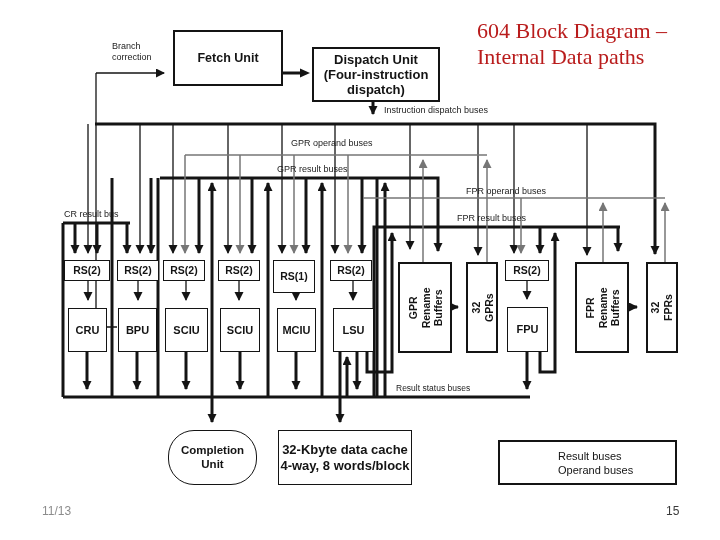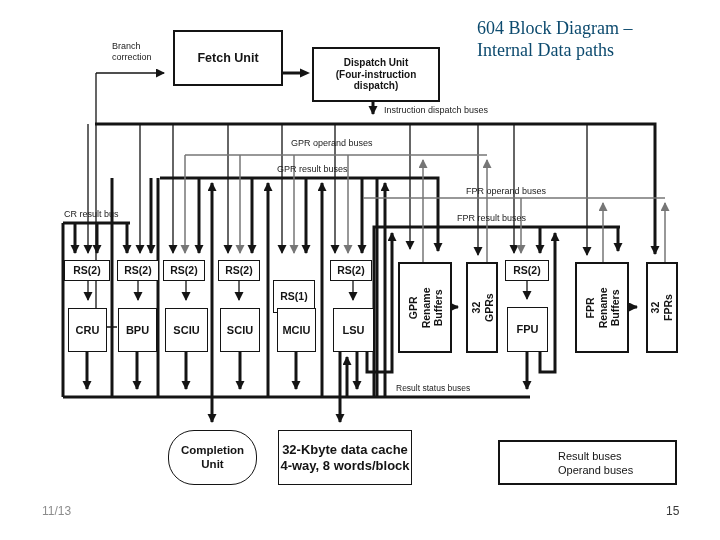--- a/index.html
+++ b/index.html
@@ -12,21 +12,21 @@
   .box{position:absolute;z-index:2;background:#ffffff;border:1.6px solid #141414;
        display:flex;align-items:center;justify-content:center;text-align:center;
        font-weight:bold;color:#141414;font-size:11px;line-height:1.18;white-space:pre-line;box-sizing:border-box;}
   .box.big{border-width:2px;font-size:12.5px;}
   .box.rs{font-size:10.5px;}
   .box.vert{border-width:2px;}
   .vert .vtext{transform:rotate(-90deg);white-space:pre-line;text-align:center;font-size:10.5px;line-height:1.2;}
   .buslabel{position:absolute;z-index:3;font-size:9px;color:#1c1c1c;white-space:pre-line;line-height:1.25;}
   .buslabel.small{font-size:8.5px;}
   #title{position:absolute;left:477px;top:18px;z-index:3;width:240px;
-         font-family:"Liberation Serif", serif;font-size:18px;line-height:1.2;color:#0c4a6e;}
+         font-family:"Liberation Serif", serif;font-size:22px;line-height:1.2;color:#b91c1c;}
   #legend-box{position:absolute;left:498px;top:440px;width:179px;height:45px;border:2px solid #141414;
               z-index:2;background:#fff;box-sizing:border-box;}
   .legend-text{position:absolute;z-index:3;font-size:11px;color:#141414;}
   #footer-date{position:absolute;left:42px;top:504px;font-size:12px;color:#8c8c8c;z-index:3;}
   #footer-page{position:absolute;left:666px;top:504px;font-size:12px;color:#3a3a3a;z-index:3;}
 </style>
 </head>
 <body>
 
 <div id="slide">
@@ -141,29 +141,29 @@
   </svg>
 
   <div id="title">
     <div>604 Block Diagram –</div>
     <div>Internal Data paths</div>
   </div>
   <div id="footer-date">11/13</div>
   <div id="footer-page">15</div>
 
   <div class="box big" style="left:173px;top:30px;width:110px;height:56px;">Fetch Unit</div>
-  <div class="box" style="left:312px;top:47px;width:128px;height:55px;font-size:10px;border-width:2px;">Dispatch Unit
+  <div class="box" style="left:312px;top:47px;width:128px;height:55px;font-size:13px;border-width:2px;">Dispatch Unit
 (Four-instruction
 dispatch)</div>
 
   <div class="box rs" style="left:64px;top:260px;width:46px;height:21px;">RS(2)</div>
   <div class="box rs" style="left:117px;top:260px;width:42px;height:21px;">RS(2)</div>
   <div class="box rs" style="left:163px;top:260px;width:42px;height:21px;">RS(2)</div>
   <div class="box rs" style="left:218px;top:260px;width:42px;height:21px;">RS(2)</div>
-  <div class="box rs" style="left:273px;top:260px;width:42px;height:33px;margin-top:20px;">RS(1)</div>
+  <div class="box rs" style="left:273px;top:260px;width:42px;height:33px;">RS(1)</div>
   <div class="box rs" style="left:330px;top:260px;width:42px;height:21px;">RS(2)</div>
   <div class="box rs" style="left:505px;top:260px;width:44px;height:21px;">RS(2)</div>
 
   <div class="box vert" style="left:398px;top:262px;width:54px;height:91px;">
     <span class="vtext">GPR
 Rename
 Buffers</span>
   </div>
   <div class="box vert" style="left:466px;top:262px;width:32px;height:91px;">
     <span class="vtext">32 GPRs</span>

